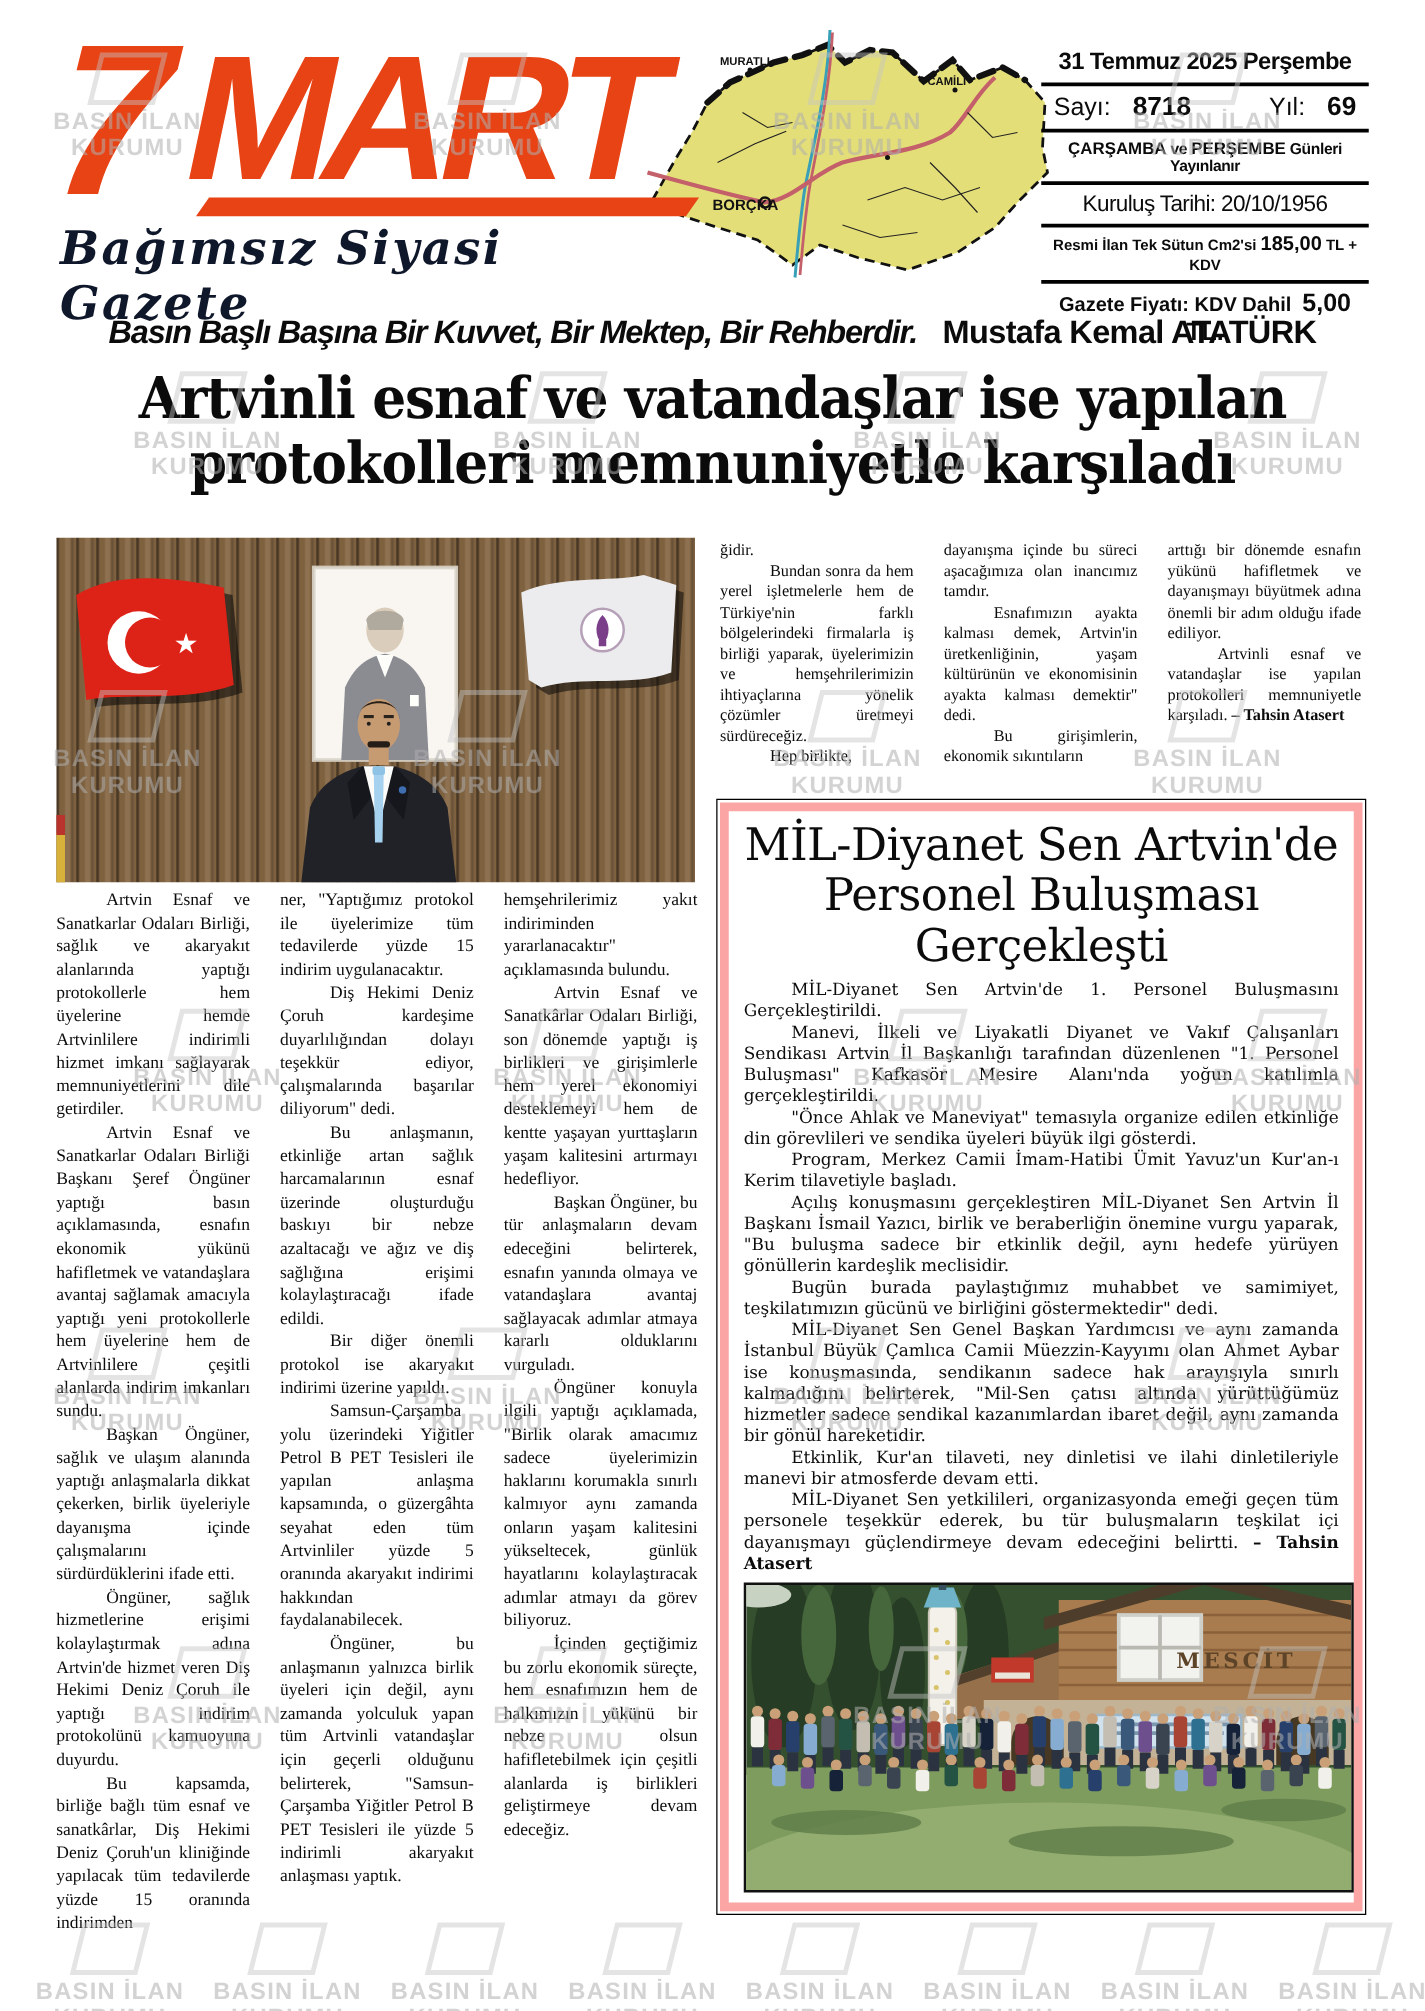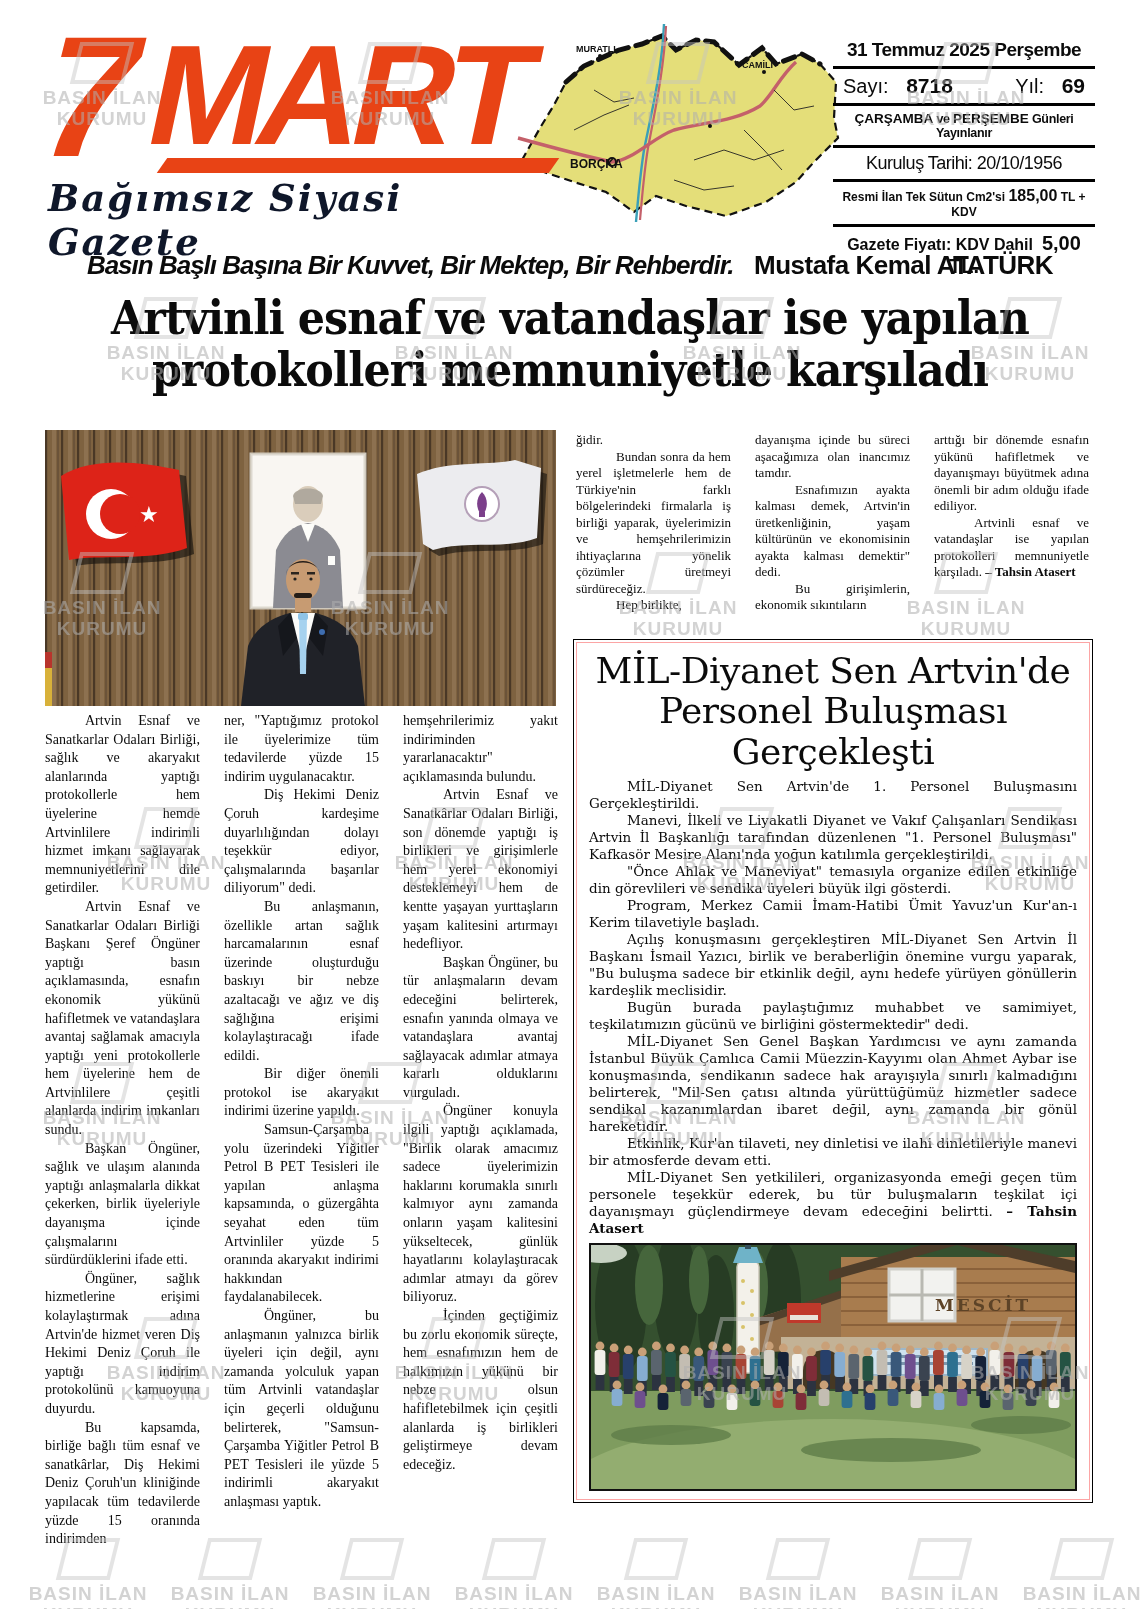--- a/index.html
+++ b/index.html
@@ -47,21 +47,21 @@
   .lead-photo{position:absolute;left:45px;top:430px;z-index:1;}
   
   .cols{position:absolute;display:flex;gap:24px;z-index:1;overflow:hidden;font-family:Liberation Serif, serif;}
   .cols .col{width:163px;}
   .top-cols{left:576px;top:432px;width:513px;height:206px;font-size:13px;line-height:16.5px;}
   .left-cols{left:45px;top:712px;width:513px;height:833px;font-size:14px;line-height:18.6px;}
   .cols p{margin:0;text-align:justify;text-indent:40px;}
   .cols p.noind{text-indent:0;}
   .byline{font-weight:bold;}
   
-  .box2{position:absolute;left:576px;top:642px;width:514px;border:1px solid #fca5a5;
+  .box2{position:absolute;left:576px;top:642px;width:514px;border:7px solid #fca5a5;
       outline:1px solid #000;outline-offset:2px;background:#fff;z-index:1;
       box-sizing:border-box;padding:6px 12px 8px;}
   .box2 h2{margin:2px 0 6px;text-align:center;font:normal 36px/1.12 "DejaVu Serif",serif;
       letter-spacing:-0.5px;}
   .body2{font-size:13.5px;line-height:17px;}
   .body2 p{margin:0;text-align:justify;text-indent:38px;}
   .photo2{display:block;margin:6px auto 0;border:2px solid #111;}
 </style>
 </head>
 <body>
@@ -340,21 +340,21 @@
       <p>Artvin Esnaf ve Sanatkarlar Odaları Birliği, sağlık ve akaryakıt alanlarında yaptığı protokollerle hem üyelerine hemde Artvinlilere indirimli hizmet imkanı sağlayarak memnuniyetlerini dile getirdiler.</p>
       <p>Artvin Esnaf ve Sanatkarlar Odaları Birliği Başkanı Şeref Öngüner yaptığı basın açıklamasında, esnafın ekonomik yükünü hafifletmek ve vatandaşlara avantaj sağlamak amacıyla yaptığı yeni protokollerle hem üyelerine hem de Artvinlilere çeşitli alanlarda indirim imkanları sundu.</p>
       <p>Başkan Öngüner, sağlık ve ulaşım alanında yaptığı anlaşmalarla dikkat çekerken, birlik üyeleriyle dayanışma içinde çalışmalarını sürdürdüklerini ifade etti.</p>
       <p>Öngüner, sağlık hizmetlerine erişimi kolaylaştırmak adına Artvin'de hizmet veren Diş Hekimi Deniz Çoruh ile yaptığı indirim protokolünü kamuoyuna duyurdu.</p>
       <p>Bu kapsamda, birliğe bağlı tüm esnaf ve sanatkârlar, Diş Hekimi Deniz Çoruh'un kliniğinde yapılacak tüm tedavilerde yüzde 15 oranında indirimden faydalanabilecek.</p>
 
     </div>
     <div class="col">
       <p class="noind">ner, "Yaptığımız protokol ile üyelerimize tüm tedavilerde yüzde 15 indirim uygulanacaktır.</p>
       <p>Diş Hekimi Deniz Çoruh kardeşime duyarlılığından dolayı teşekkür ediyor, çalışmalarında başarılar diliyorum" dedi.</p>
-      <p>Bu anlaşmanın, özellikle artan sağlık harcamalarının esnaf üzerinde oluşturduğu baskıyı bir nebze azaltacağı ve ağız ve diş sağlığına erişimi kolaylaştıracağı ifade edildi.</p>
+      <p>Bu anlaşmanın, etkinliğe artan sağlık harcamalarının esnaf üzerinde oluşturduğu baskıyı bir nebze azaltacağı ve ağız ve diş sağlığına erişimi kolaylaştıracağı ifade edildi.</p>
       <p>Bir diğer önemli protokol ise akaryakıt indirimi üzerine yapıldı.</p>
       <p>Samsun-Çarşamba yolu üzerindeki Yiğitler Petrol B PET Tesisleri ile yapılan anlaşma kapsamında, o güzergâhta seyahat eden tüm Artvinliler yüzde 5 oranında akaryakıt indirimi hakkından faydalanabilecek.</p>
       <p>Öngüner, bu anlaşmanın yalnızca birlik üyeleri için değil, aynı zamanda yolculuk yapan tüm Artvinli vatandaşlar için geçerli olduğunu belirterek, "Samsun-Çarşamba Yiğitler Petrol B PET Tesisleri ile yüzde 5 indirimli akaryakıt anlaşması yaptık.</p>
 
     </div>
     <div class="col">
       <p class="noind">hemşehrilerimiz yakıt indiriminden yararlanacaktır" açıklamasında bulundu.</p>
       <p>Artvin Esnaf ve Sanatkârlar Odaları Birliği, son dönemde yaptığı iş birlikleri ve girişimlerle hem yerel ekonomiyi desteklemeyi hem de kentte yaşayan yurttaşların yaşam kalitesini artırmayı hedefliyor.</p>
       <p>Başkan Öngüner, bu tür anlaşmaların devam edeceğini belirterek, esnafın yanında olmaya ve vatandaşlara avantaj sağlayacak adımlar atmaya kararlı olduklarını vurguladı.</p>
       <p>Öngüner konuyla ilgili yaptığı açıklamada, "Birlik olarak amacımız sadece üyelerimizin haklarını korumakla sınırlı kalmıyor aynı zamanda onların yaşam kalitesini yükseltecek, günlük hayatlarını kolaylaştıracak adımlar atmayı da görev biliyoruz.</p>

